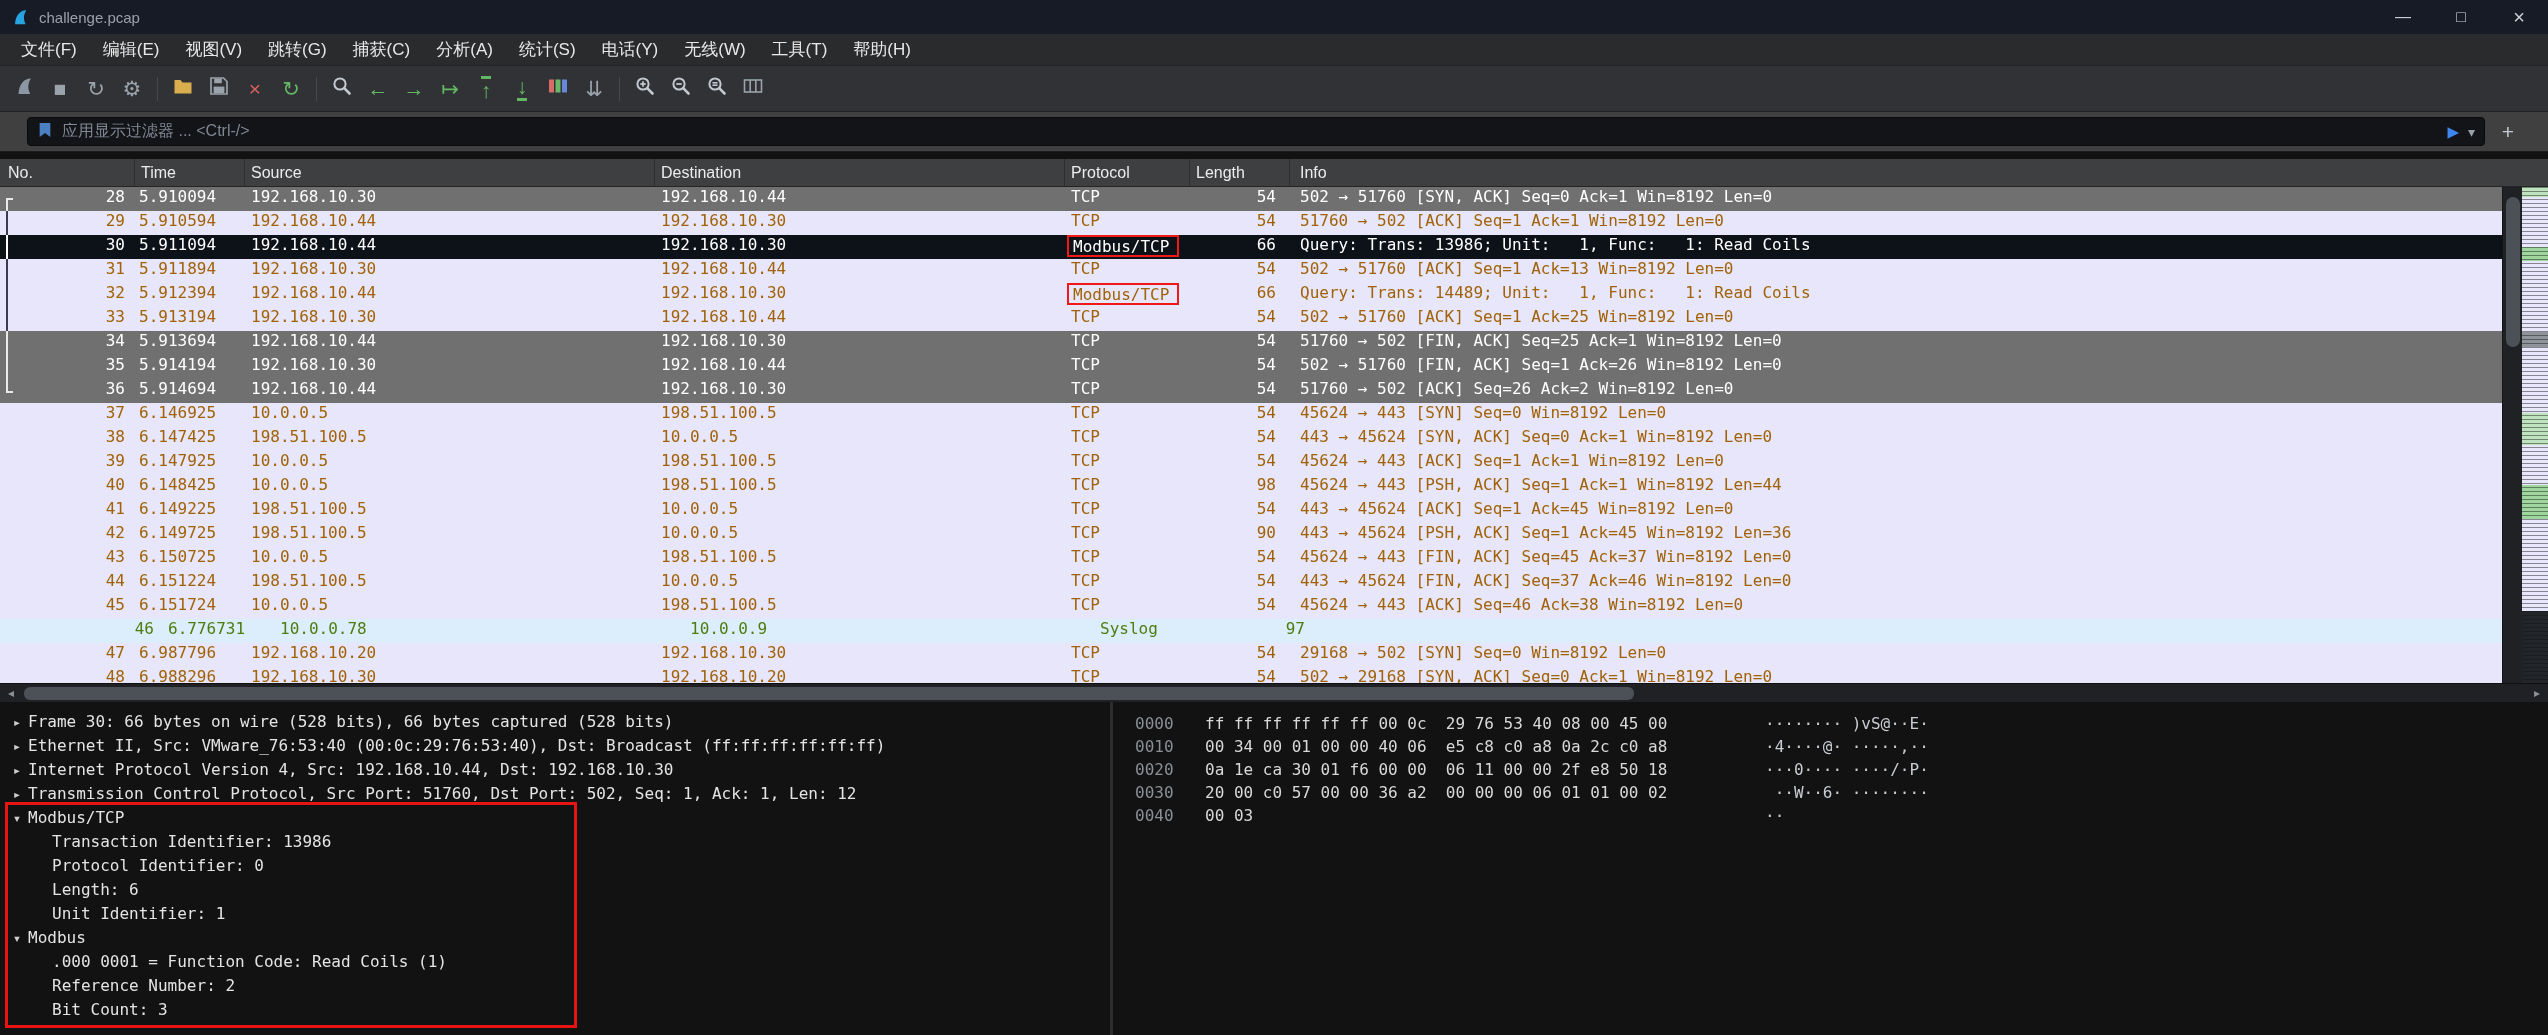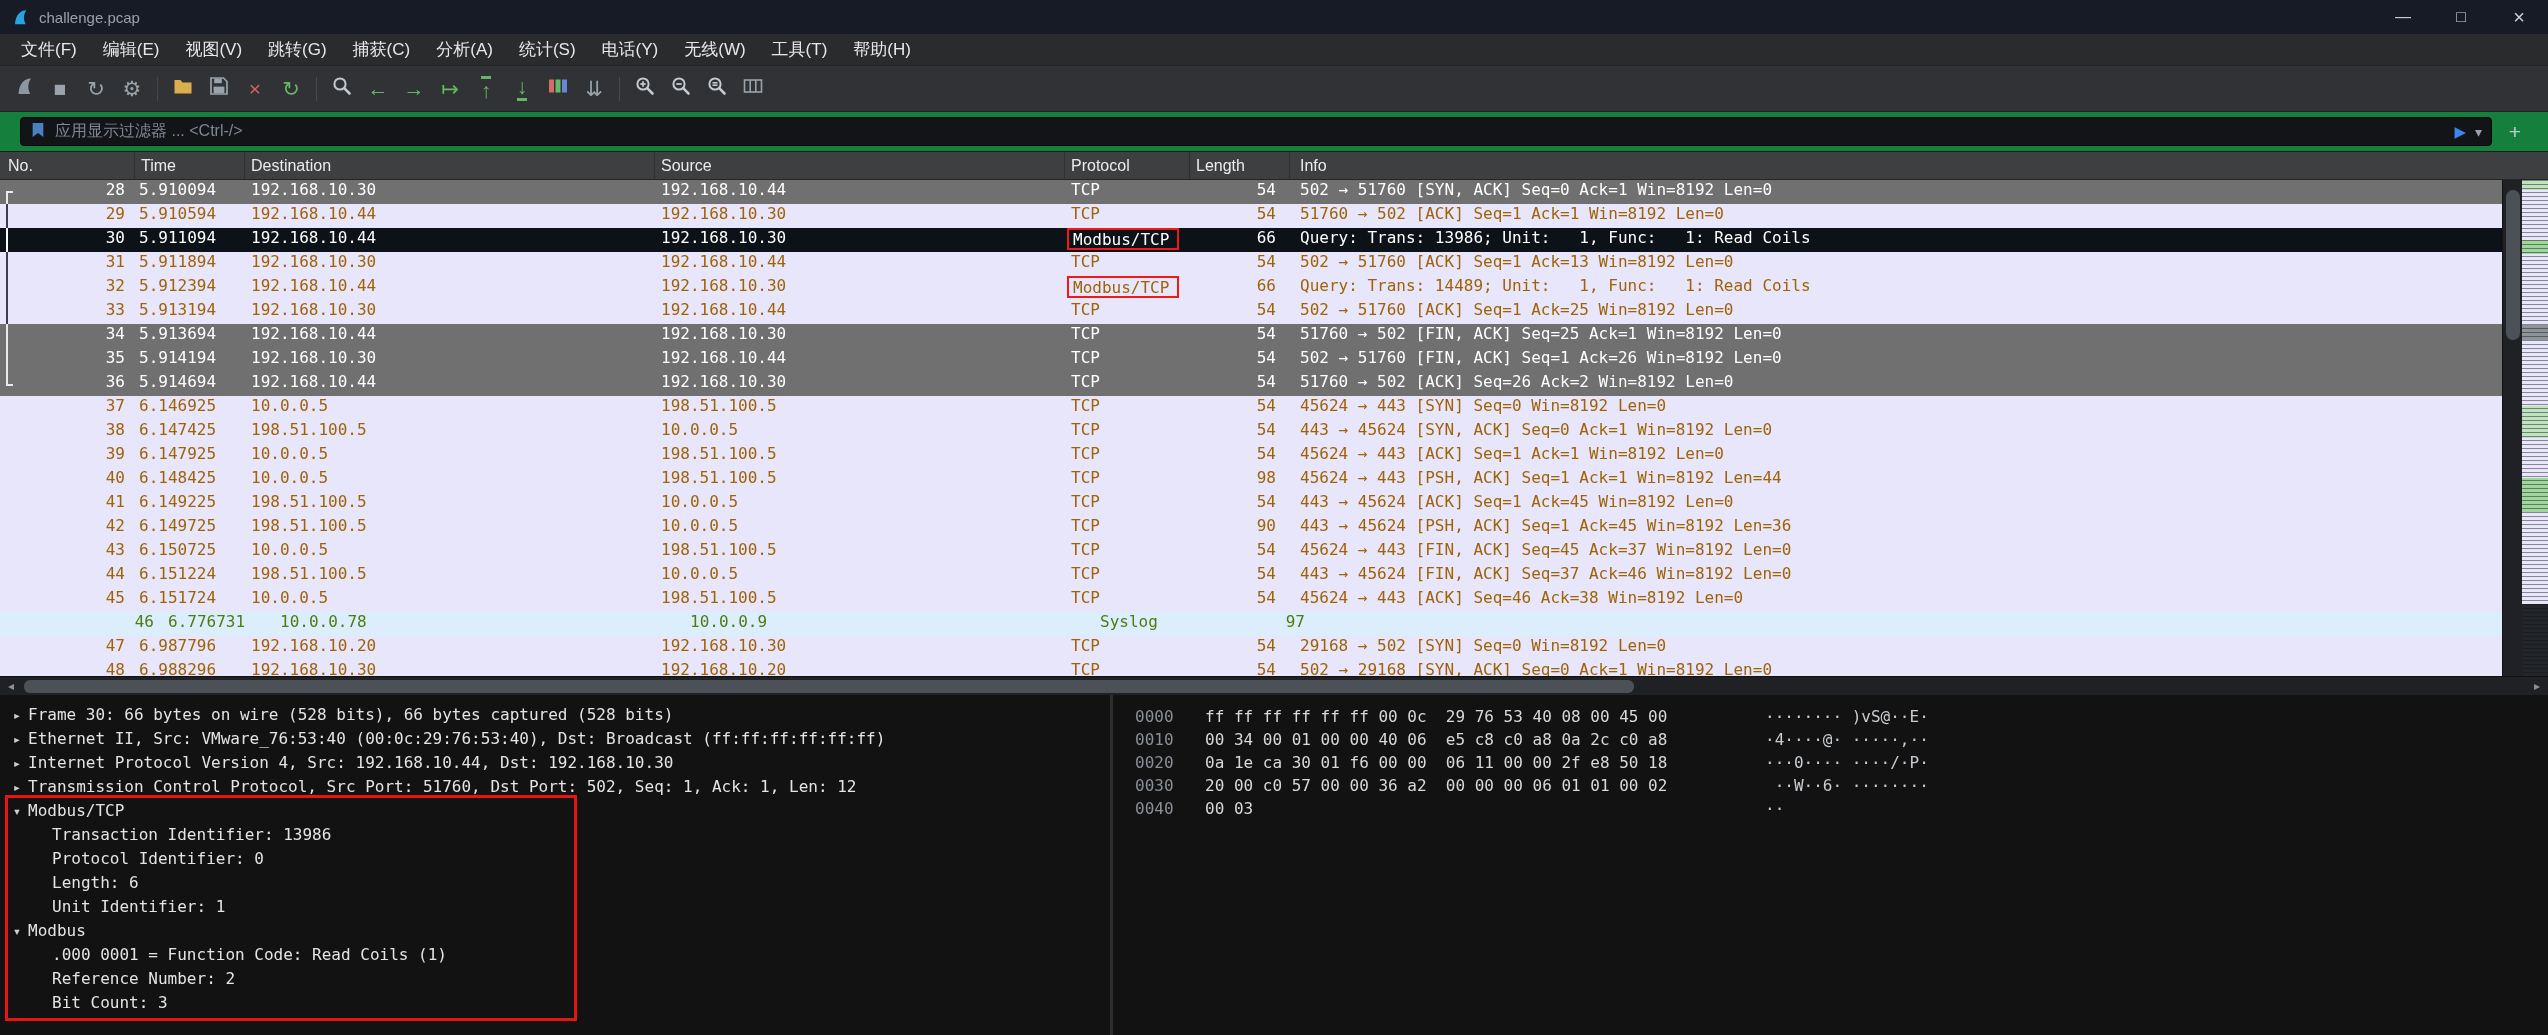--- a/index.html
+++ b/index.html
@@ -20,29 +20,29 @@
 
   
   .toolbar { height:46px; background:#313235; display:flex; align-items:center; padding-left:6px; border-bottom:1px solid #202122; }
   .tb-icon { width:36px; height:34px; display:flex; align-items:center; justify-content:center; font-size:21px; }
   .tb-sep { width:1px; height:24px; background:#47484b; margin:0 7px; }
   .gb { display:inline-block; line-height:1; }
   .gb-top { border-top:3px solid currentColor; padding-top:1px; }
   .gb-bottom { border-bottom:3px solid currentColor; padding-bottom:1px; }
 
   
-  .filterbar { height:40px; background:#15803d; display:flex; align-items:center; padding:0 20px; gap:10px; border-bottom:1px solid #1b1c1d; }
+  .filterbar { height:40px; background:#404040; display:flex; align-items:center; padding:0 27px; gap:10px; border-bottom:1px solid #1b1c1d; }
   .filter-input { flex:1; height:29px; background:#131417; border:1px solid #08090a; border-radius:4px; display:flex; align-items:center; padding:0 9px; gap:9px; }
   .f-placeholder { color:#7f8694; font-size:16px; white-space:pre; }
   .f-apply { margin-left:auto; color:#3d86f0; font-size:15px; }
   .f-caret { color:#9aa0a8; font-size:14px; }
   .f-add { width:26px; height:26px; display:flex; align-items:center; justify-content:center; color:#c3c9cf; font-size:21px; }
 
   
-  .pl-header { height:28px; background:#3e3f41; display:flex; align-items:center; color:#ececec; font-size:16px; border-bottom:1px solid #242526; }
+  .pl-header { height:28px; background:#3e3f41; display:flex; align-items:center; color:#ececec; font-size:16px; border-bottom:1px solid #242526;margin-top:7px; }
   .h-cell { height:100%; display:flex; align-items:center; border-right:1px solid #2e2f30; padding-left:6px; white-space:nowrap; }
   .w-no { width:135px; padding-left:8px; } .w-time { width:110px; } .w-src { width:410px; }
   .w-dst { width:410px; } .w-proto { width:125px; } .w-len { width:100px; } .w-info { flex:1; padding-left:10px; border-right:none; }
 
   
   .pl-body { position:relative; height:496px; overflow:hidden; background:#151515; }
   .plrows { margin-right:46px; }
   .prow { display:flex; height:24px; align-items:flex-start; font:16px "DejaVu Sans Mono","Liberation Mono",monospace; white-space:pre; }
   .prow.tcp      { background:#e7e6fb; color:#a16207; --brc:#3d3d4d; }
   .prow.gray     { background:#707070; color:#fff; --brc:#e9e9e9; }
@@ -229,22 +229,22 @@
     <span class="f-placeholder">应用显示过滤器 ... &lt;Ctrl-/&gt;</span>
     <span class="f-apply">▶</span>
     <span class="f-caret">▾</span>
   </div>
   <div class="f-add">+</div>
 </div>
 
 <div class="pl-header" id="plheader">
     <div class="h-cell w-no">No.</div>
     <div class="h-cell w-time">Time</div>
+    <div class="h-cell w-src">Source</div>
     <div class="h-cell w-dst">Destination</div>
-    <div class="h-cell w-src">Source</div>
     <div class="h-cell w-proto">Protocol</div>
     <div class="h-cell w-len">Length</div>
     <div class="h-cell w-info">Info</div>
   </div>
 
 <div class="pl-body">
   <div class="plrows" id="plrows">
       <div class="prow gray br-top"><span class="gutter"></span><span class="cell c-no">28</span><span class="cell c-time">5.910094</span><span class="cell c-src">192.168.10.30</span><span class="cell c-dst">192.168.10.44</span><span class="cell c-proto">TCP</span><span class="cell c-len">54</span><span class="cell c-info">502 → 51760 [SYN, ACK] Seq=0 Ack=1 Win=8192 Len=0</span></div>
       <div class="prow tcp br-mid"><span class="gutter"></span><span class="cell c-no">29</span><span class="cell c-time">5.910594</span><span class="cell c-src">192.168.10.44</span><span class="cell c-dst">192.168.10.30</span><span class="cell c-proto">TCP</span><span class="cell c-len">54</span><span class="cell c-info">51760 → 502 [ACK] Seq=1 Ack=1 Win=8192 Len=0</span></div>
       <div class="prow selected br-mid"><span class="gutter"></span><span class="cell c-no">30</span><span class="cell c-time">5.911094</span><span class="cell c-src">192.168.10.44</span><span class="cell c-dst">192.168.10.30</span><span class="cell c-proto"><span class="proto-box">Modbus/TCP</span></span><span class="cell c-len">66</span><span class="cell c-info">Query: Trans: 13986; Unit:   1, Func:   1: Read Coils</span></div>

